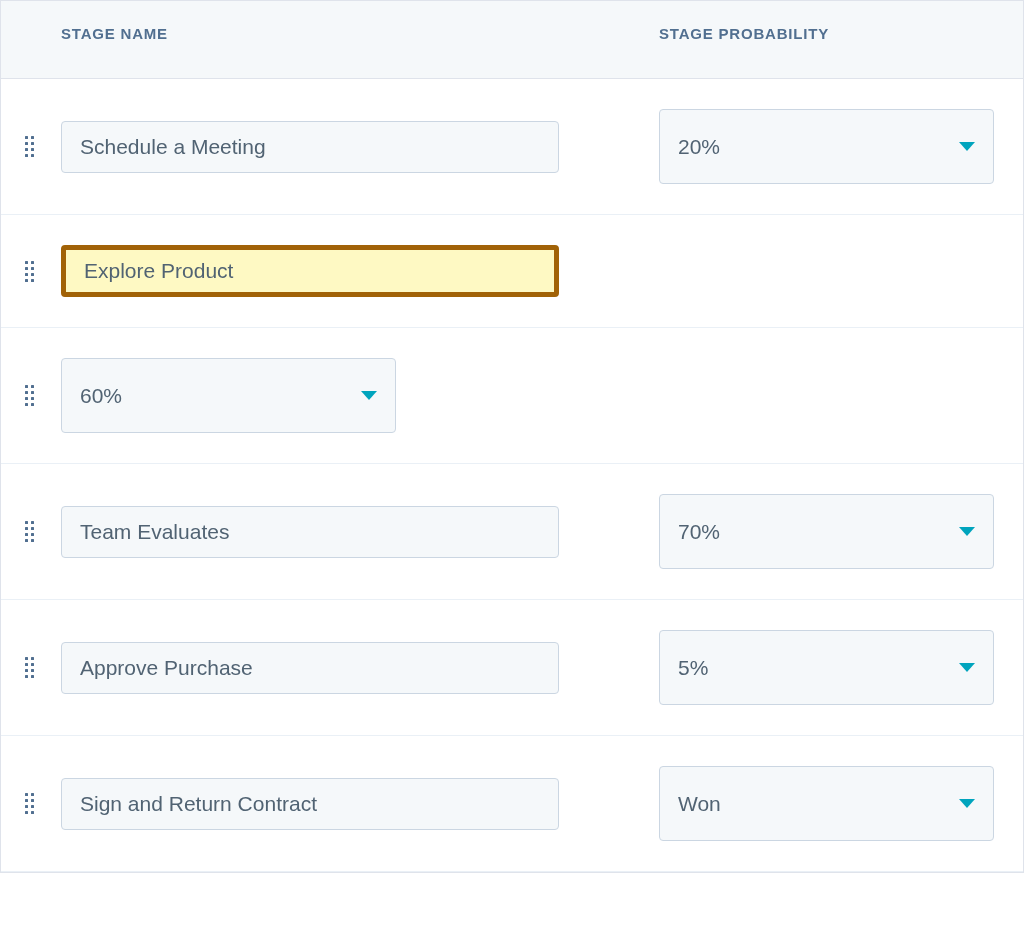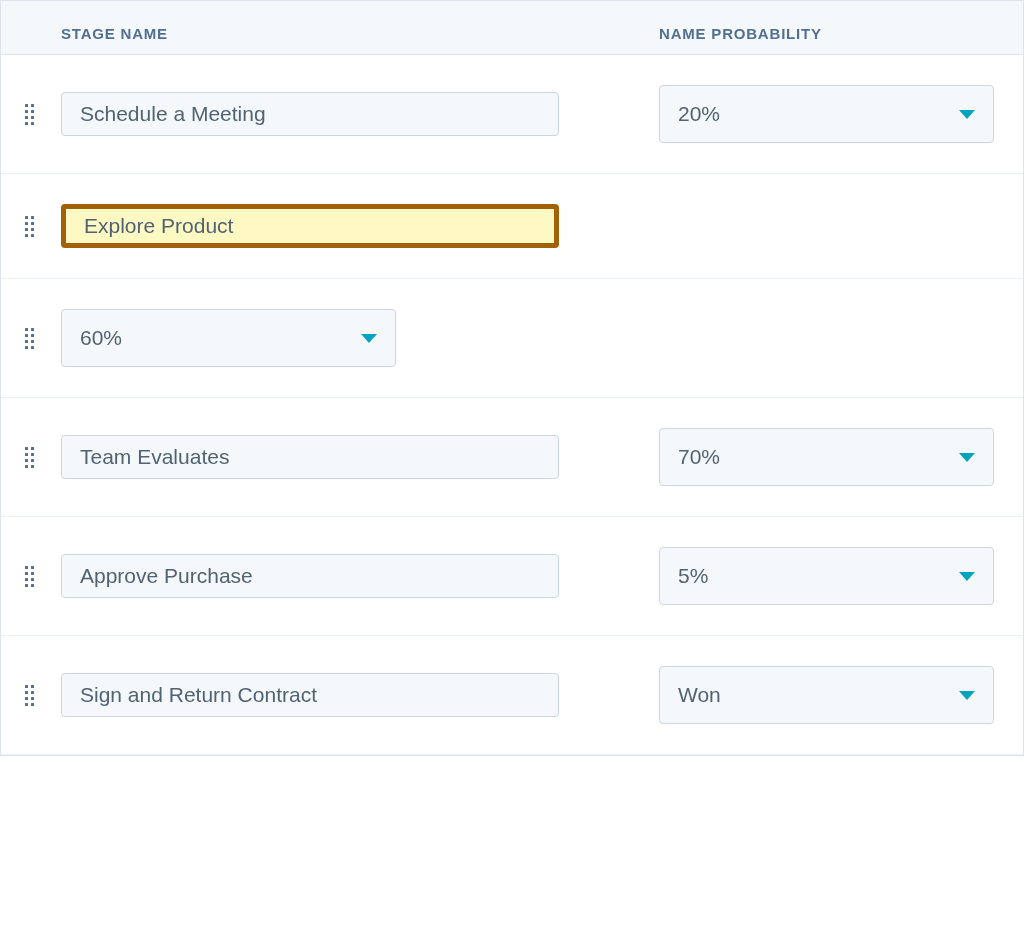--- a/index.html
+++ b/index.html
@@ -11,21 +11,21 @@
       font-family: -apple-system, BlinkMacSystemFont, "Segoe UI", Helvetica, Arial, sans-serif;
       background: #ffffff;
       width: 1024px;
     }
     .container {
       border: 1px solid #dfe3eb;
     }
     .header {
       background: #f5f8fa;
       display: flex;
-      padding: 24px 20px 12px 60px;
+      padding: 24px 20px 36px 60px;
       border-bottom: 1px solid #dfe3eb;
     }
     .header-label {
       font-size: 15px;
       font-weight: 600;
       color: #516f90;
       letter-spacing: 0.8px;
     }
     .col-name {
       flex: 0 0 598px;
@@ -43,38 +43,38 @@
     .drag-handle {
       flex: 0 0 40px;
       display: flex;
       align-items: center;
       justify-content: flex-start;
       padding-left: 4px;
       cursor: grab;
     }
     .stage-input {
       flex: 0 0 498px;
-      height: 44px;
+      height: 52px;
       border: 1px solid #cbd6e2;
       border-radius: 4px;
       background: #f5f8fa;
       padding: 0 18px;
       font-size: 21px;
       color: #516373;
       font-family: inherit;
       outline: none;
       margin-right: 100px;
     }
     .stage-input.highlighted {
       border: 5px solid #a16207;
       background: #fef9c3;
     }
     .prob-select {
       flex: 0 0 335px;
-      height: 58px;
+      height: 75px;
       border: 1px solid #cbd6e2;
       border-radius: 4px;
       background: #f5f8fa;
       padding: 16px 18px;
       display: flex;
       align-items: center;
       justify-content: space-between;
       cursor: pointer;
     }
     .prob-value {
@@ -100,21 +100,21 @@
       background: #516f90;
       border-radius: 0.5px;
     }
   </style>
 </head>
 <body>
 
 <div class="container">
   <div class="header">
     <div class="header-label col-name">STAGE NAME</div>
-    <div class="header-label col-prob">NAME PROBABILITY</div>
+    <div class="header-label col-prob">STAGE PROBABILITY</div>
   </div>
 
   <div class="row">
     <div class="drag-handle">
       <div class="drag-dots">
           <span></span>
           <span></span>
           <span></span>
           <span></span>
           <span></span>

